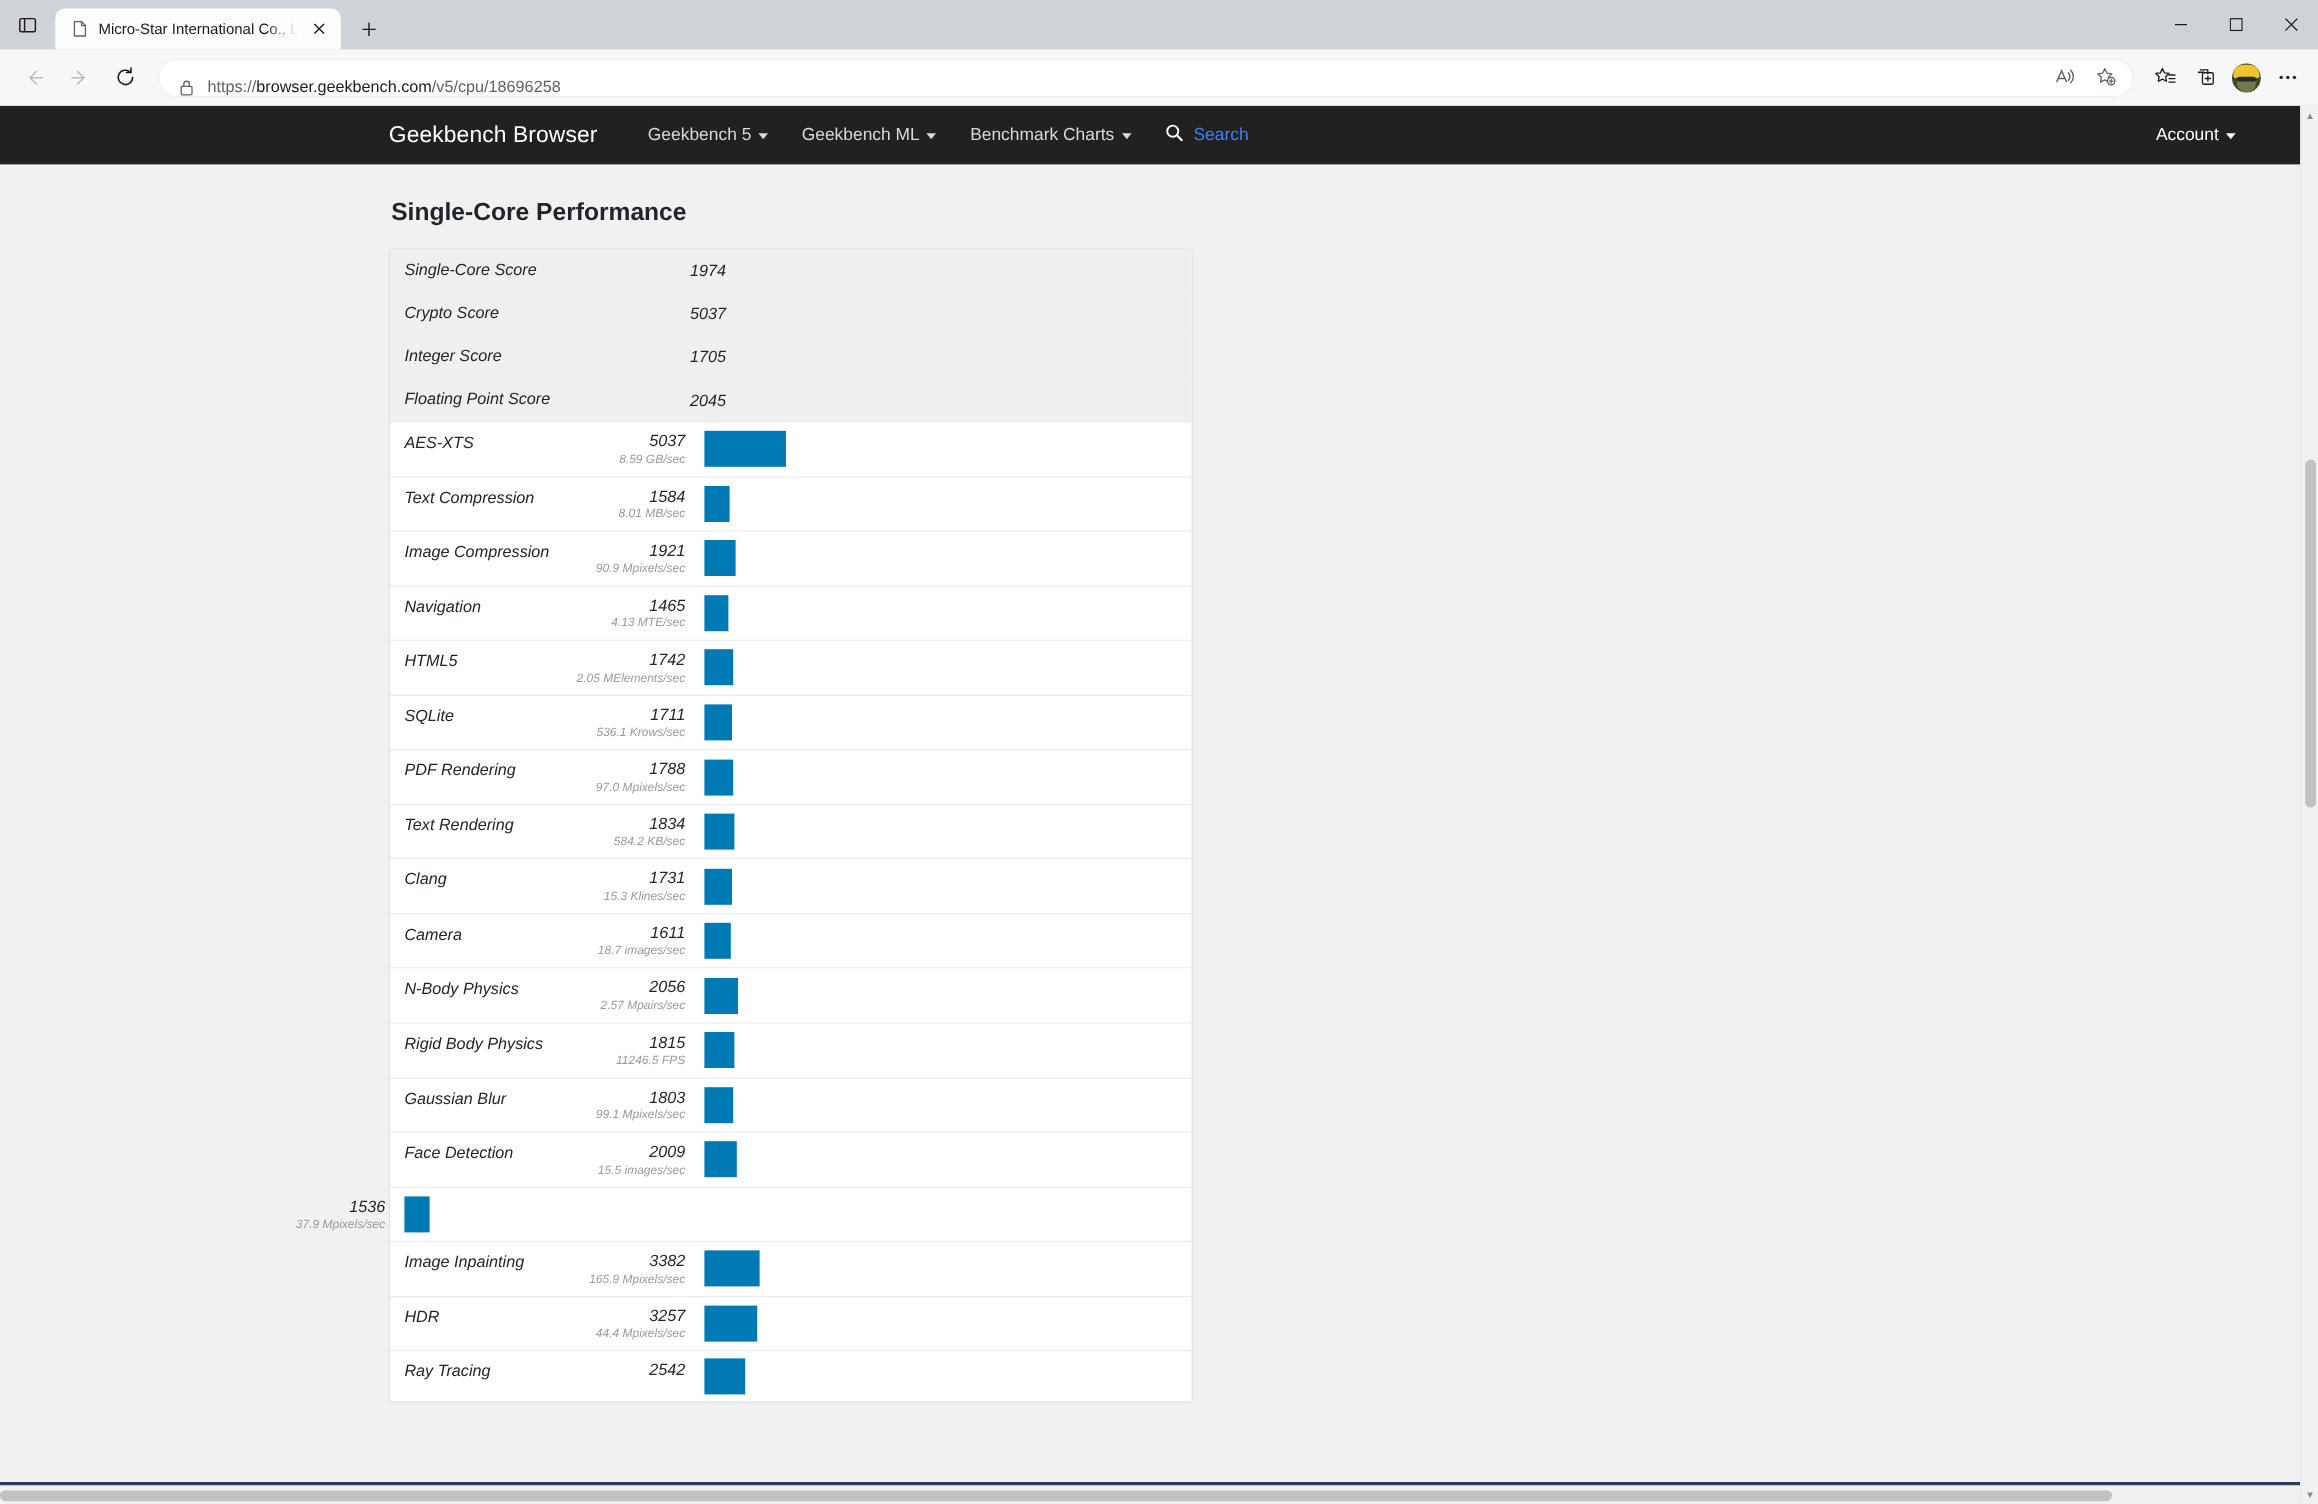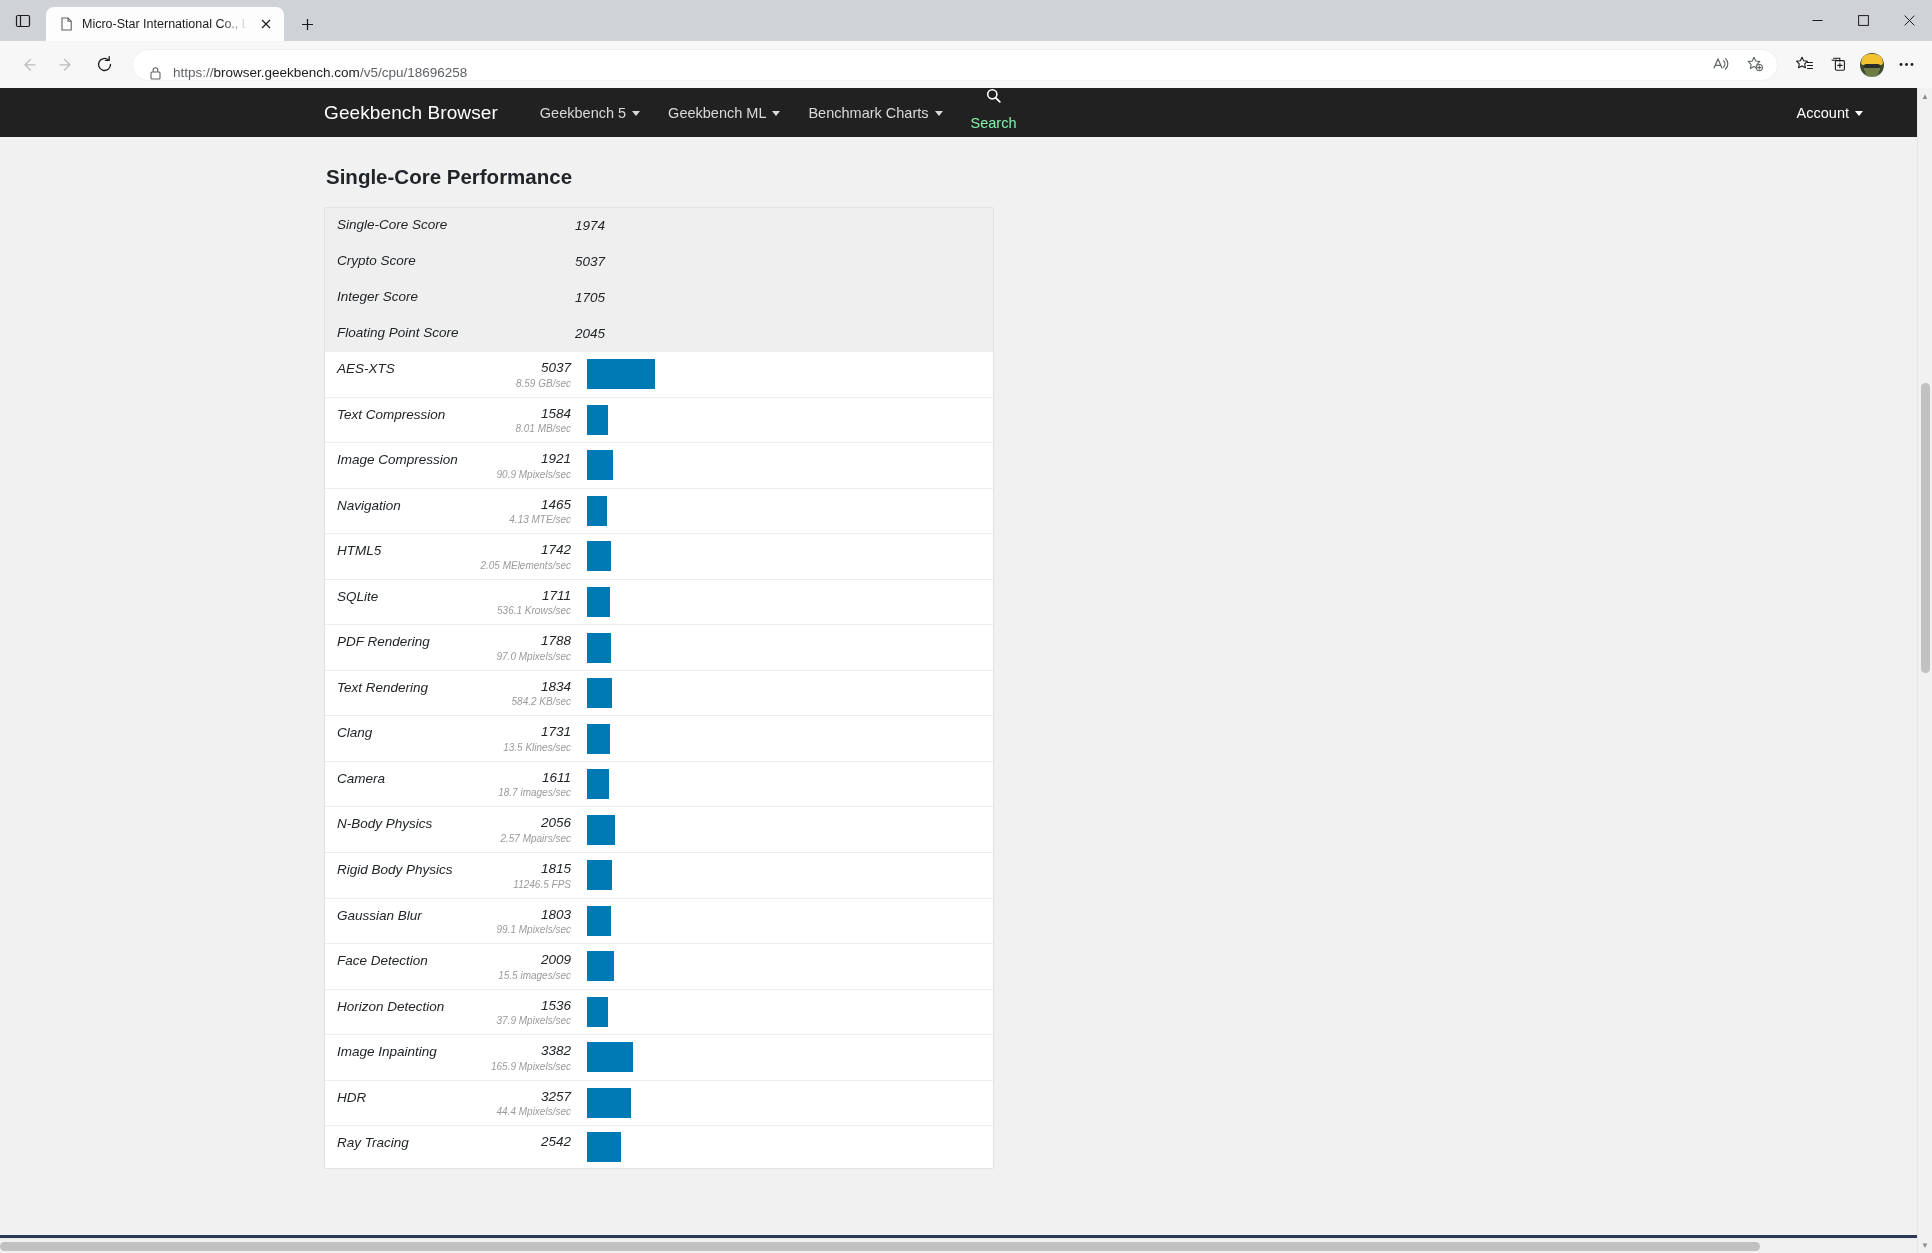--- a/index.html
+++ b/index.html
@@ -79,21 +79,21 @@
     padding-left: 324px; padding-right: 40px; gap: 0px; position:relative;
   }
   .brand { color: #fff; font-size: 19px; margin-right: 28px; letter-spacing: .1px; }
   .nav-link {
     color: #d9d9d9; font-size: 14.5px; padding: 0 14px; display: flex; align-items: center; gap: 6px; height: 49px;
   }
   .caret {
     width: 0; height: 0; border-left: 4.5px solid transparent; border-right: 4.5px solid transparent;
     border-top: 5px solid currentColor; display: inline-block; position: relative; top: 1px;
   }
-  .nav-search { color:#86efac; font-size: 14.5px; padding: 0 14px; display:flex; align-items:center; gap:9px; height:49px;flex-direction:column; }
+  .nav-search { color:#3b82f6; font-size: 14.5px; padding: 0 14px; display:flex; align-items:center; gap:9px; height:49px; }
   .nav-right { margin-left: auto; }
   .nav-right .nav-link { color: #fff; }
 
   .content { padding: 0 0 0 324px; background: #f1f1f1; height: calc(100% - 49px); overflow: hidden; }
   .page-title { font-size: 20.5px; font-weight: bold; color: #212529; padding: 28px 0 18px 2px; }
 
   .table { width: 670px; background: #fff; border: 1px solid #dee2e6; border-radius: 2px; font-style: italic; }
   .row { display: flex; align-items: stretch; border-bottom: 1px solid #eceeef; min-height: 36px; }
   .row:last-child { border-bottom: none; }
   .row.summary { background: #efefef; min-height: 36px; align-items: center; }
@@ -382,21 +382,21 @@
                   <div class="metric-rate">584.2 KB/sec</div>
                 </div>
                 <div class="bar-wrap">
                   <div class="bar" style="width: 24.7592px; background: rgb(0, 122, 181);"></div>
                 </div>
               </div>
               <div class="row metric">
                 <div class="cell-name">Clang</div>
                 <div class="metric-figures">
                   <div class="metric-num">1731</div>
-                  <div class="metric-rate">13.5 Klines/sec</div>
+                  <div class="metric-rate">15.3 Klines/sec</div>
                 </div>
                 <div class="bar-wrap">
                   <div class="bar" style="width: 23.3687px; background: rgb(0, 122, 181);"></div>
                 </div>
               </div>
               <div class="row metric">
                 <div class="cell-name">Camera</div>
                 <div class="metric-figures">
                   <div class="metric-num">1611</div>
                   <div class="metric-rate">18.7 images/sec</div>
@@ -439,21 +439,20 @@
                 <div class="cell-name">Face Detection</div>
                 <div class="metric-figures">
                   <div class="metric-num">2009</div>
                   <div class="metric-rate">15.5 images/sec</div>
                 </div>
                 <div class="bar-wrap">
                   <div class="bar" style="width: 27.1217px; background: rgb(0, 122, 181);"></div>
                 </div>
               </div>
               <div class="row metric">
-                <div class="cell-name">Horizon Detection</div>
                 <div class="metric-figures">
                   <div class="metric-num">1536</div>
                   <div class="metric-rate">37.9 Mpixels/sec</div>
                 </div>
                 <div class="bar-wrap">
                   <div class="bar" style="width: 20.7362px; background: rgb(0, 122, 181);"></div>
                 </div>
               </div>
               <div class="row metric">
                 <div class="cell-name">Image Inpainting</div>

